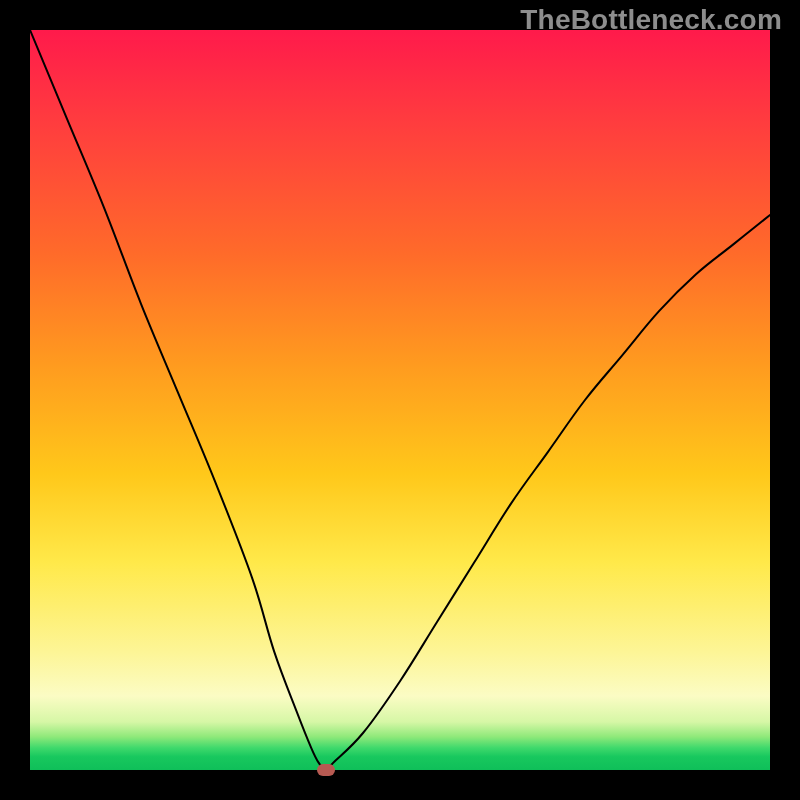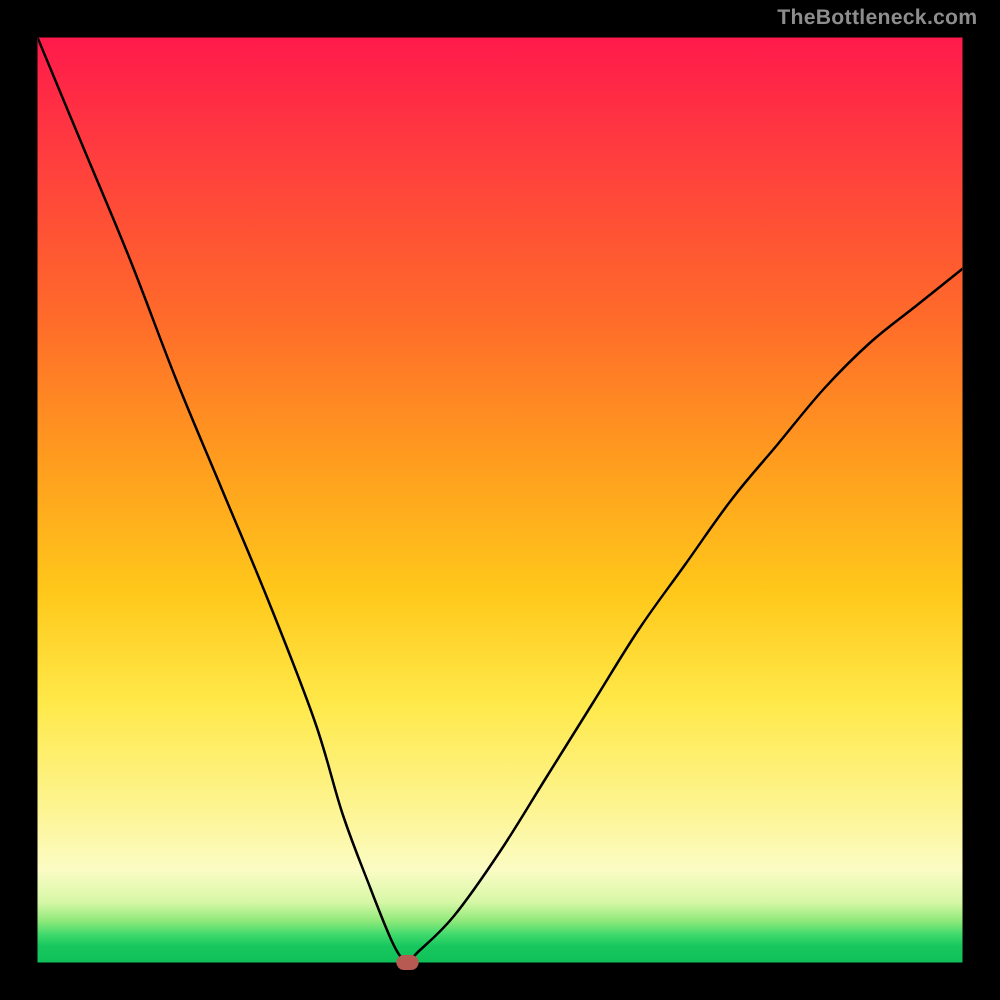--- a/index.html
+++ b/index.html
@@ -15,21 +15,21 @@
     position: relative;
     width: 800px;
     height: 800px;
     background: #000;
   }
   .watermark {
     position: absolute;
     top: 4px;
     right: 18px;
     color: #8d8d8d;
-    font-size: 17px;
+    font-size: 28px;
     font-weight: 600;
     letter-spacing: 0.2px;
     font-family: Arial, sans-serif;
     user-select: none;
   }
   .plot-area {
     position: absolute;
     left: 30px;
     top: 30px;
     width: 740px;

